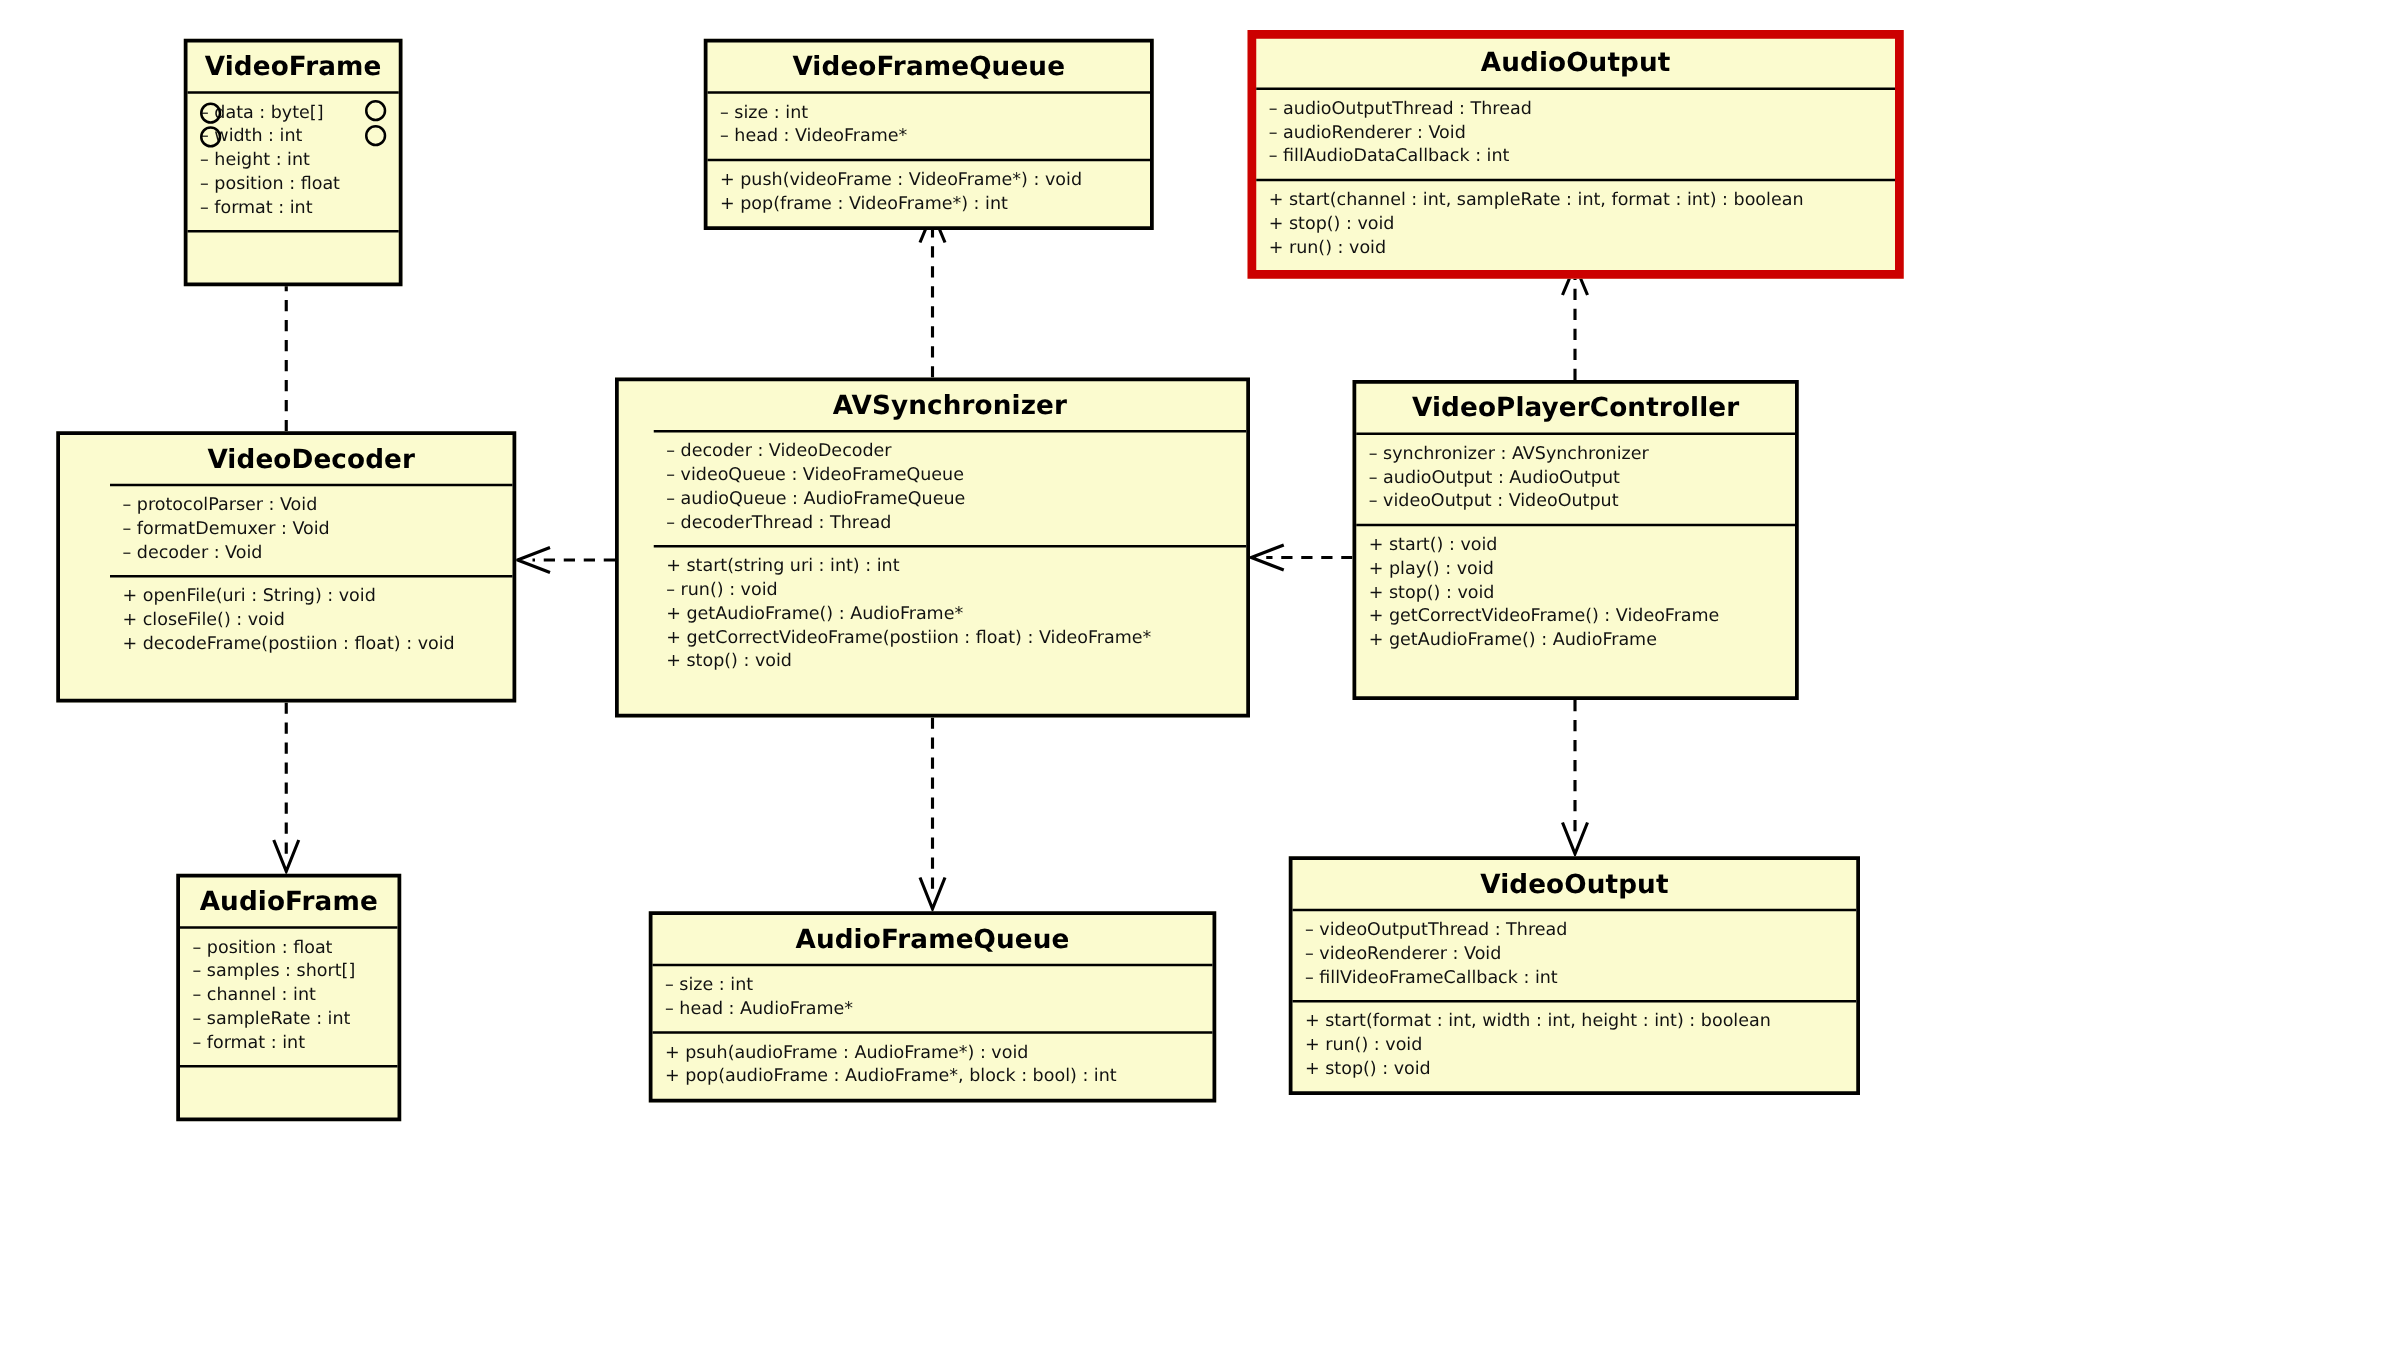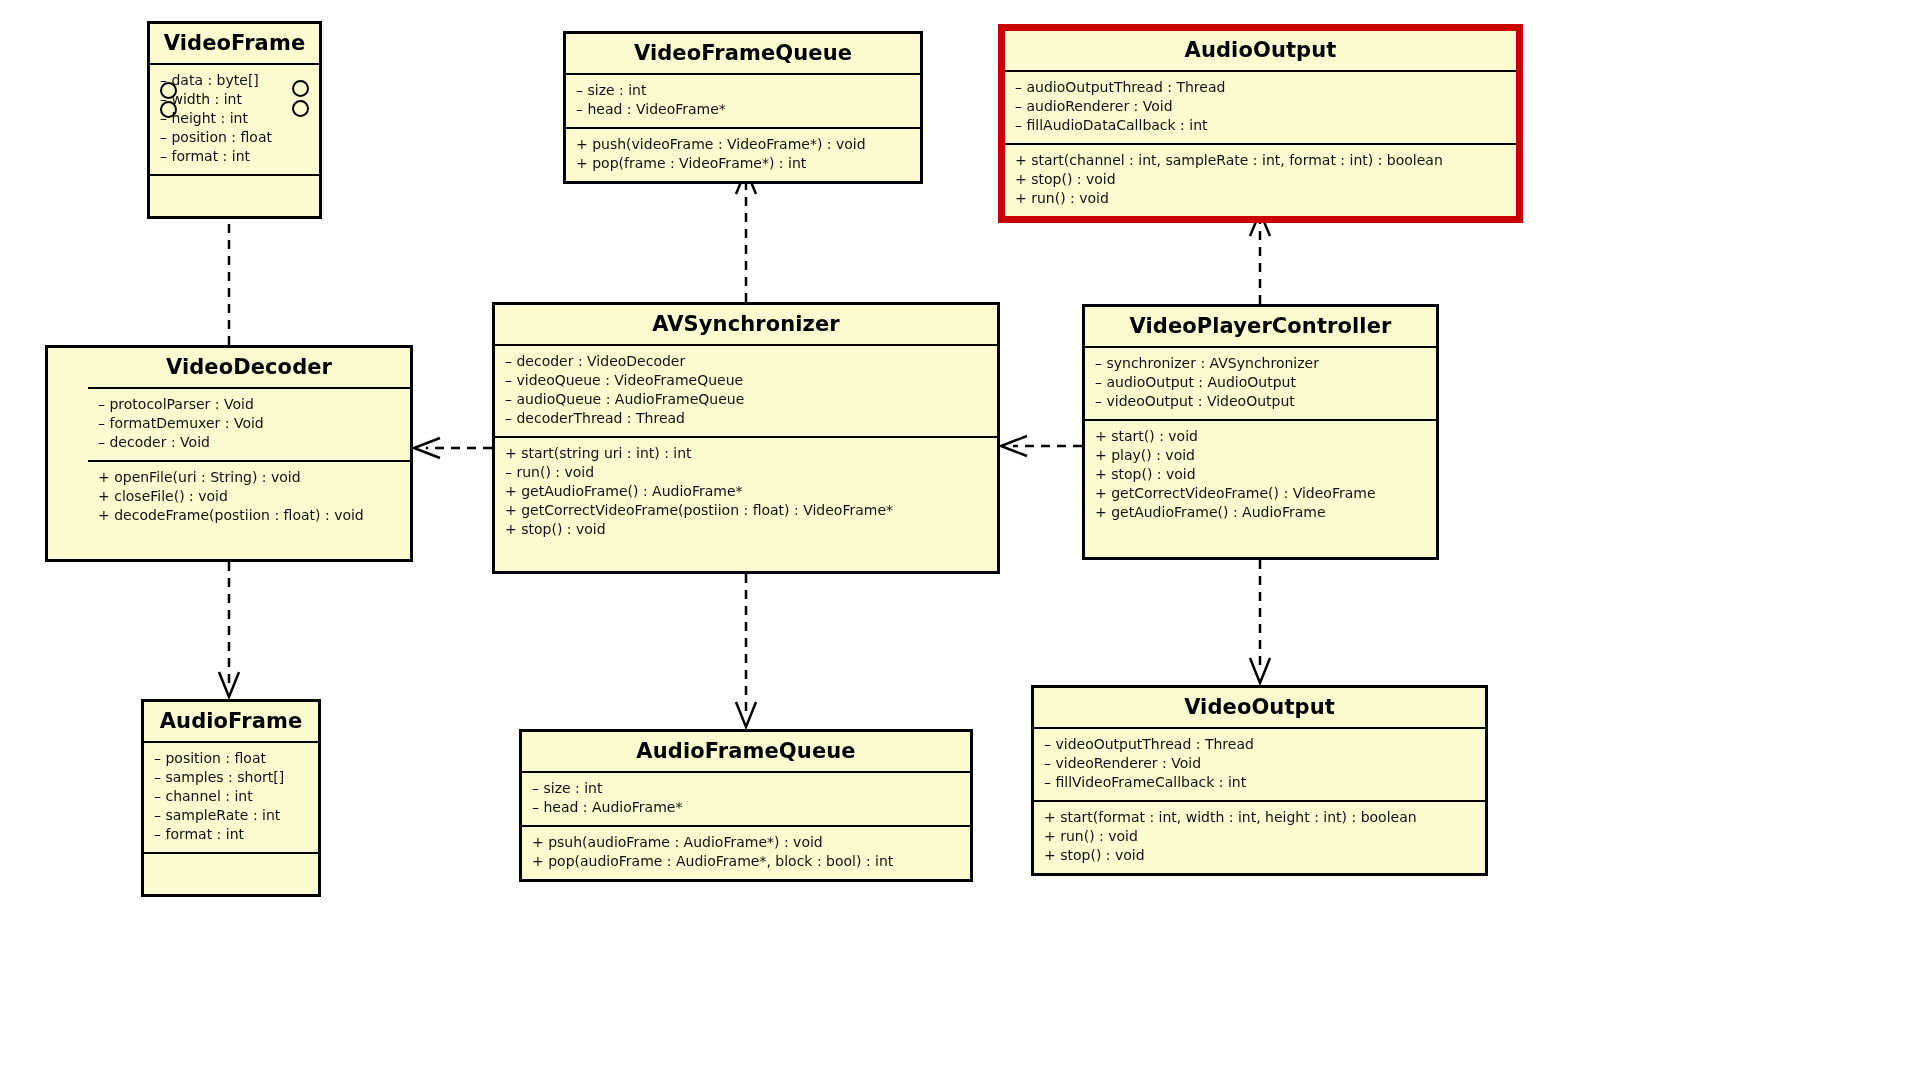--- a/index.html
+++ b/index.html
@@ -114,21 +114,21 @@
       <line x1="1082" y1="446" x2="1013" y2="446" stroke="#000" stroke-width="2.5" stroke-dasharray="9,7"></line>
       <polyline points="1027,436 1001,446 1027,456" fill="none" stroke="#000" stroke-width="2.5"></polyline>
     </g>
 
     <g>
       <line x1="1260" y1="560" x2="1260" y2="672" stroke="#000" stroke-width="2.5" stroke-dasharray="9,7"></line>
       <polyline points="1250,658 1260,683 1270,658" fill="none" stroke="#000" stroke-width="2.5"></polyline>
     </g>
   </svg>
 
-<div class="uml-class" style="left: 147px; top: 21px; width: 175px; min-height: 157px;">
+<div class="uml-class" style="left: 147px; top: 31px; width: 175px; min-height: 157px;">
       <div class="cls-name">VideoFrame</div>
       <div class="sep"></div>
       <div class="compartment">
         <div class="member">– data : byte[]</div>
         <div class="member">– width : int</div>
         <div class="member">– height : int</div>
         <div class="member">– position : float</div>
         <div class="member">– format : int</div>
       </div>
       <div class="sep"></div>
@@ -170,21 +170,21 @@
         <div class="member">– formatDemuxer : Void</div>
         <div class="member">– decoder : Void</div>
       </div>
       <div class="sep"></div>
       <div class="compartment">
         <div class="member">+ openFile(uri : String) : void</div>
         <div class="member">+ closeFile() : void</div>
         <div class="member">+ decodeFrame(postiion : float) : void</div>
       </div>
     </div>
-    <div class="uml-class" style="left: 492px; top: 302px; width: 508px; min-height: 272px;">
+    <div class="uml-class" style="left: 492px; top: 302px; width: 508px; min-height: 272px; padding-left: 28px;">
       <div class="cls-name">AVSynchronizer</div>
       <div class="sep"></div>
       <div class="compartment">
         <div class="member">– decoder : VideoDecoder</div>
         <div class="member">– videoQueue : VideoFrameQueue</div>
         <div class="member">– audioQueue : AudioFrameQueue</div>
         <div class="member">– decoderThread : Thread</div>
       </div>
       <div class="sep"></div>
       <div class="compartment">

